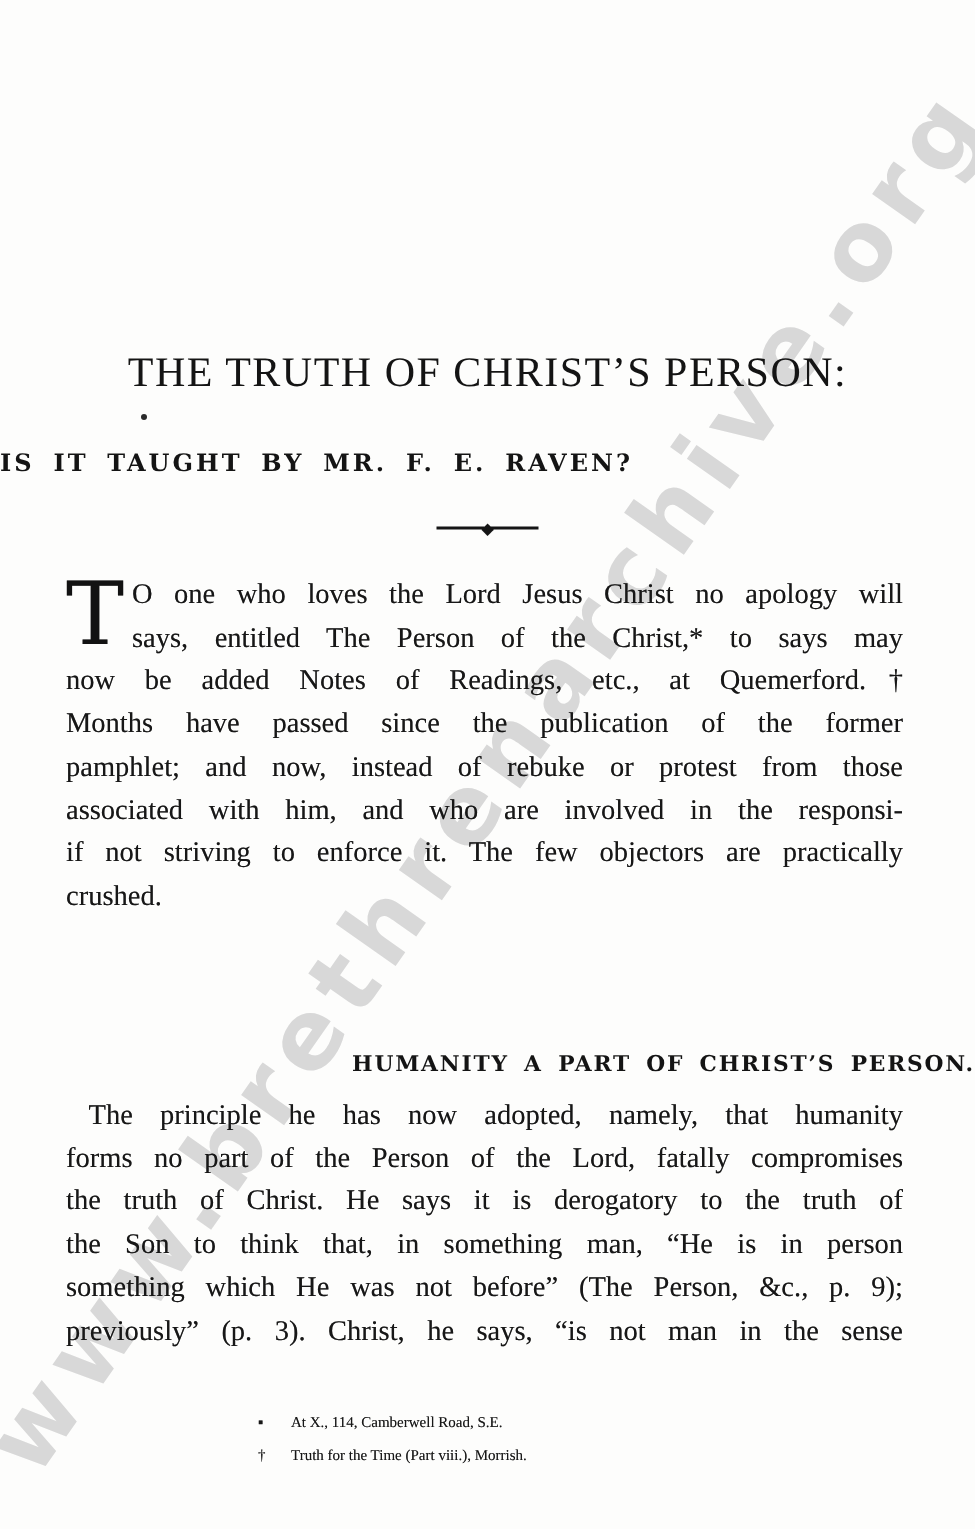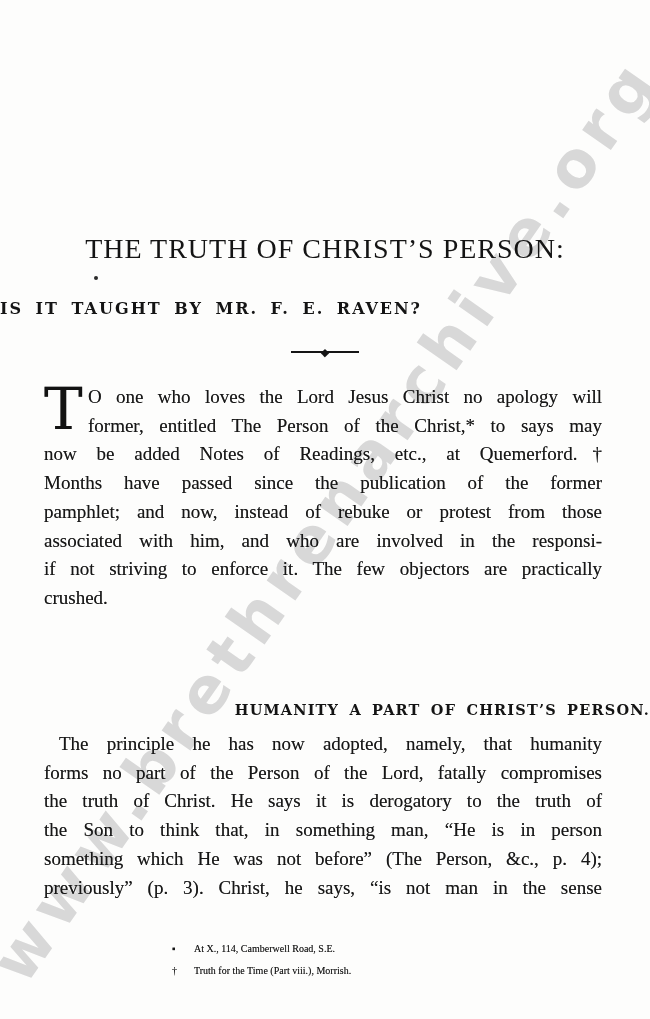--- a/index.html
+++ b/index.html
@@ -119,39 +119,39 @@
     <div class="divider">
       <span class="bar"></span>
       <span class="diamond">◆</span>
       <span class="bar"></span>
     </div>
 
     <div class="para para1">
       <span class="dropcap">T</span>
       <div>
           <div class="line"><span>O one who loves the Lord Jesus Christ no apology will</span></div>
-          <div class="line"><span>former, entitled </span><span class="it">The Person of the Christ,</span><span>* to says may</span></div>
+          <div class="line"><span>says, entitled </span><span class="it">The Person of the Christ,</span><span>* to says may</span></div>
           <div class="line"><span>now be added Notes of Readings, etc., at Quemerford.†</span></div>
           <div class="line"><span>Months have passed since the publication of the former</span></div>
           <div class="line"><span>pamphlet; and </span><span class="it">now</span><span>, instead of rebuke or protest from those</span></div>
           <div class="line"><span>associated with him, and who are involved in the responsi-</span></div>
           <div class="line"><span>if not striving to enforce it. The few objectors are practically</span></div>
           <div class="line last"><span>crushed.</span></div>
         </div>
     </div>
 
     <div class="section-heading">HUMANITY A PART OF CHRIST’S PERSON.</div>
 
     <div class="para para2">
       <div>
           <div class="line indent"><span>The principle he has now adopted, namely, that humanity</span></div>
           <div class="line"><span>forms no part of the Person of the Lord, fatally compromises</span></div>
           <div class="line"><span>the truth of Christ. He says it is derogatory to the truth of</span></div>
           <div class="line"><span>the Son to think that, in something man, “He is </span><span class="it">in person</span></div>
-          <div class="line"><span>something which He was not before” (</span><span class="it">The Person, &amp;c.</span><span>, p. 4);</span></div>
+          <div class="line"><span>something which He was not before” (</span><span class="it">The Person, &amp;c.</span><span>, p. 9);</span></div>
           <div class="line"><span>previously” (p. 3). Christ, he says, “is not man in the sense</span></div>
         </div>
     </div>
 
     <div class="footnotes">
         <div class="footnote"><span class="fmark">▪</span><span>At X., 114, Camberwell Road, S.E.</span></div>
         <div class="footnote"><span class="fmark">†</span><span class="it">Truth for the Time</span><span> (Part viii.), Morrish.</span></div>
       </div>
 
   </div>

